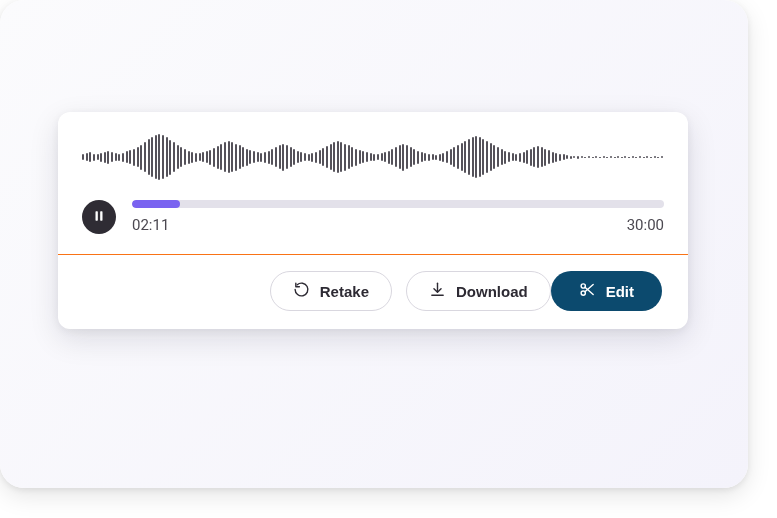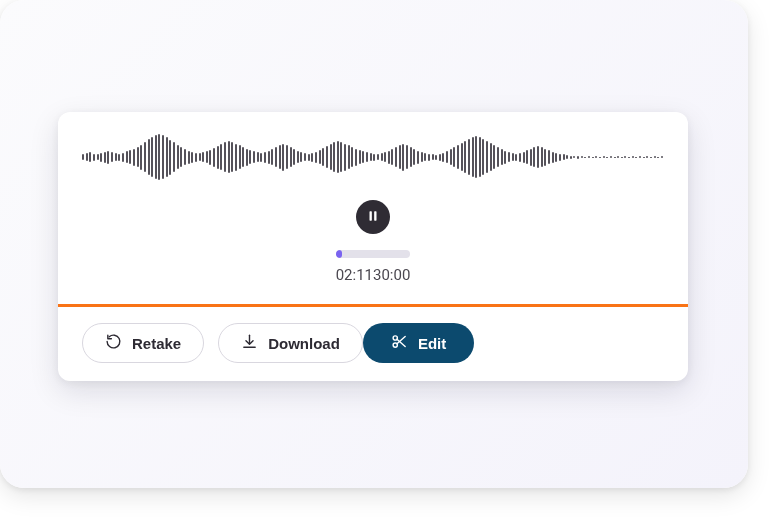--- a/index.html
+++ b/index.html
@@ -61,21 +61,20 @@
     display: block;
     width: 2px;
     background: #55525a;
     border-radius: 1px;
   }
   .player-row {
     display: flex;
     align-items: center;
     padding: 16px 24px 20px 24px;
     gap: 16px;
-    flex-direction: column;
   }
   .pause-btn {
     width: 34px; height: 34px;
     border-radius: 50%;
     border: none;
     background: #2f2c34;
     color: #fff;
     display: flex; align-items: center; justify-content: center;
     cursor: pointer;
     flex: 0 0 auto;
@@ -104,23 +103,23 @@
   }
   .times {
     display: flex;
     justify-content: space-between;
     font-size: 15px;
     color: #4b4850;
   }
   .footer {
     display: flex;
     align-items: center;
-    justify-content: flex-start;
-    padding: 16px 38px 18px 24px;
-    border-top: 3px solid #f97316;
+    justify-content: flex-end;
+    padding: 16px 26px 18px 24px;
+    border-top: 1px solid #f97316;
   }
   .left-actions {
     display: flex;
     gap: 14px;
   }
   .pill-btn {
     display: inline-flex;
     align-items: center;
     gap: 10px;
     padding: 9px 22px;

